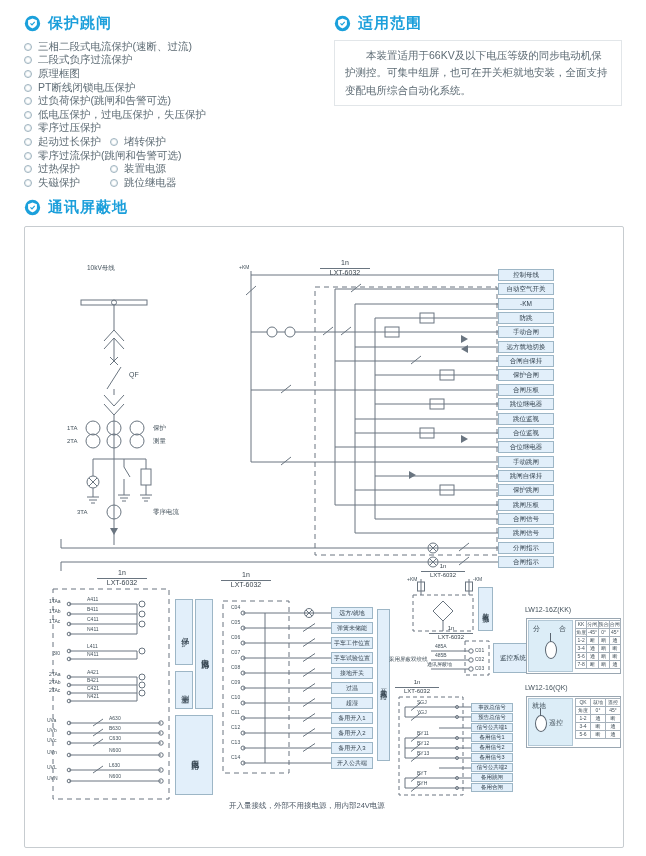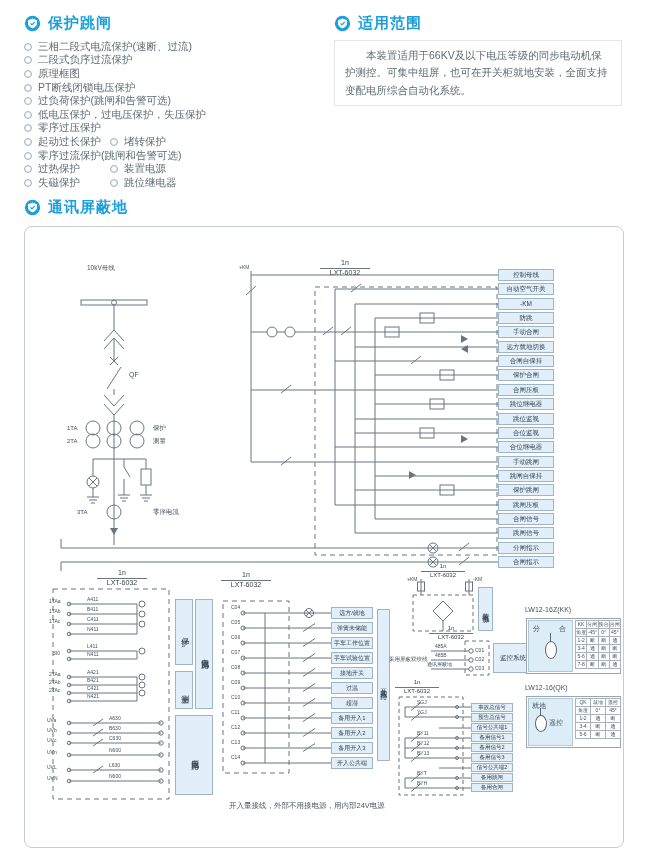--- a/index.html
+++ b/index.html
@@ -13,21 +13,21 @@
   .plist{position:absolute;left:24px;top:40px;width:304px;margin:0;padding:0;list-style:none;}
   .plist li{display:flex;align-items:center;height:13.6px;font-size:10.5px;color:#5d6b74;white-space:nowrap;}
   .blt{flex:none;width:6px;height:6px;border:1px solid #9fb3bf;border-radius:50%;margin-right:6px;background:#fff;box-shadow:inset 0 0 0 1px #e8eef1;}
   .cola{flex:none;width:72px;}
   
   .scope-box{position:absolute;left:334px;top:40px;width:266px;border:1px solid #e2e6e9;
              padding:6px 10px;font-size:10.5px;line-height:1.65;color:#5d6b74;}
   .scope-box p{margin:0;text-indent:2em;}
   
   .diagram{position:absolute;left:24px;top:226px;width:598px;height:620px;
-           border:1px solid #c7ccd0;border-radius:8px;background:#fff;}
+           border:1px solid #c7ccd0;border-radius:2px;background:#fff;}
   .diagram svg{position:absolute;left:0;top:0;}
   .dl{position:absolute;font-size:6px;color:#44525c;white-space:nowrap;line-height:1;}
   .f5{font-size:5px;} .f55{font-size:5.5px;} .f6{font-size:6px;} .f65{font-size:6.5px;}
   .f7{font-size:7px;}
   .lbox{position:absolute;background:#e2effa;border:1px solid #9db6c6;color:#33424e;
         display:flex;align-items:center;justify-content:center;text-align:center;
         line-height:1.05;overflow:hidden;box-sizing:border-box;}
   .vert{writing-mode:vertical-rl;text-orientation:upright;letter-spacing:1px;}
   .mod{position:absolute;text-align:center;font-size:7px;color:#3a454e;line-height:1.25;}
   .mod .t{display:block;border-bottom:1px solid #6a7580;padding:0 3px;}

